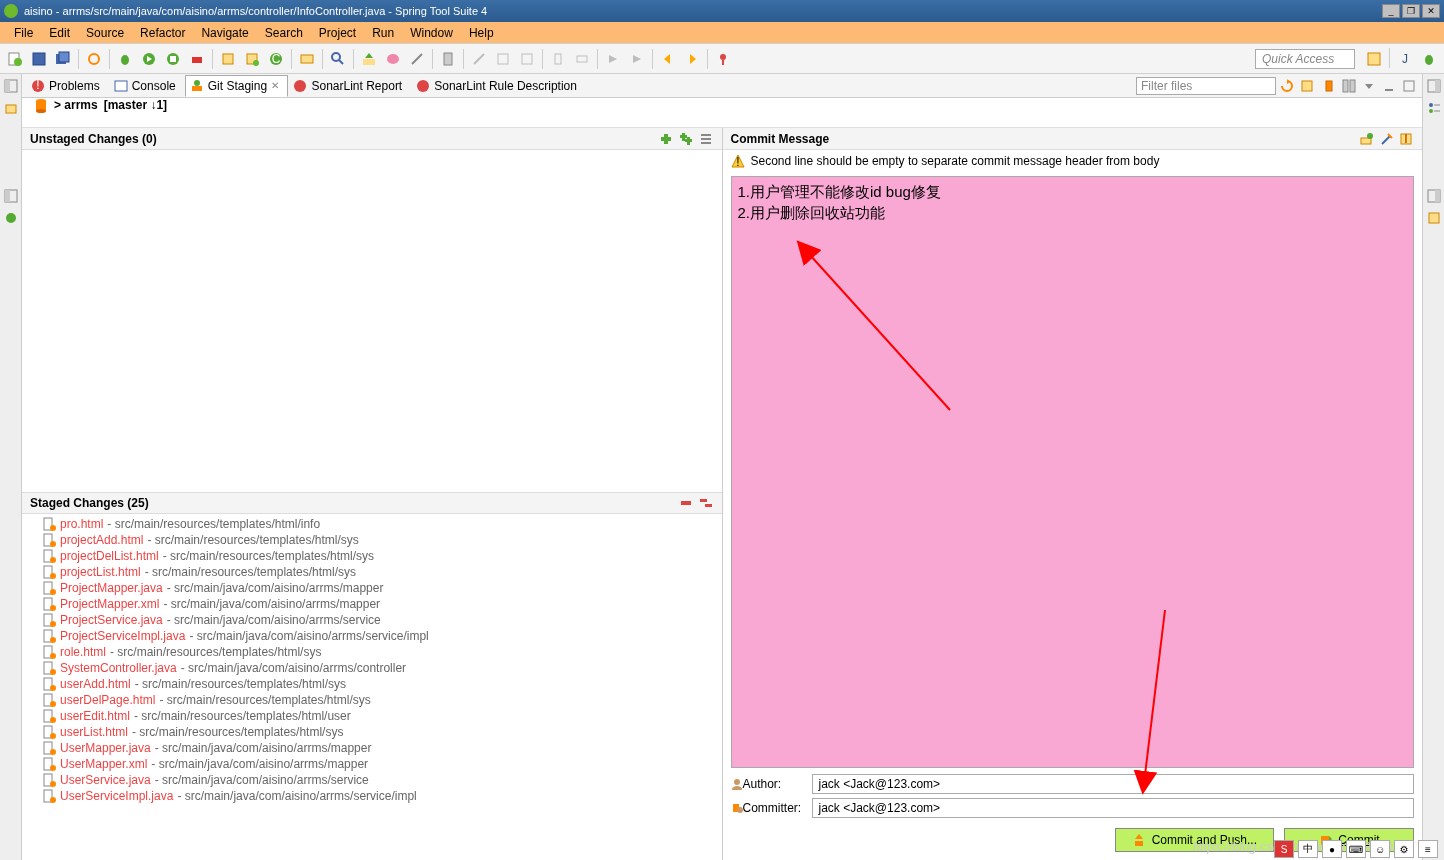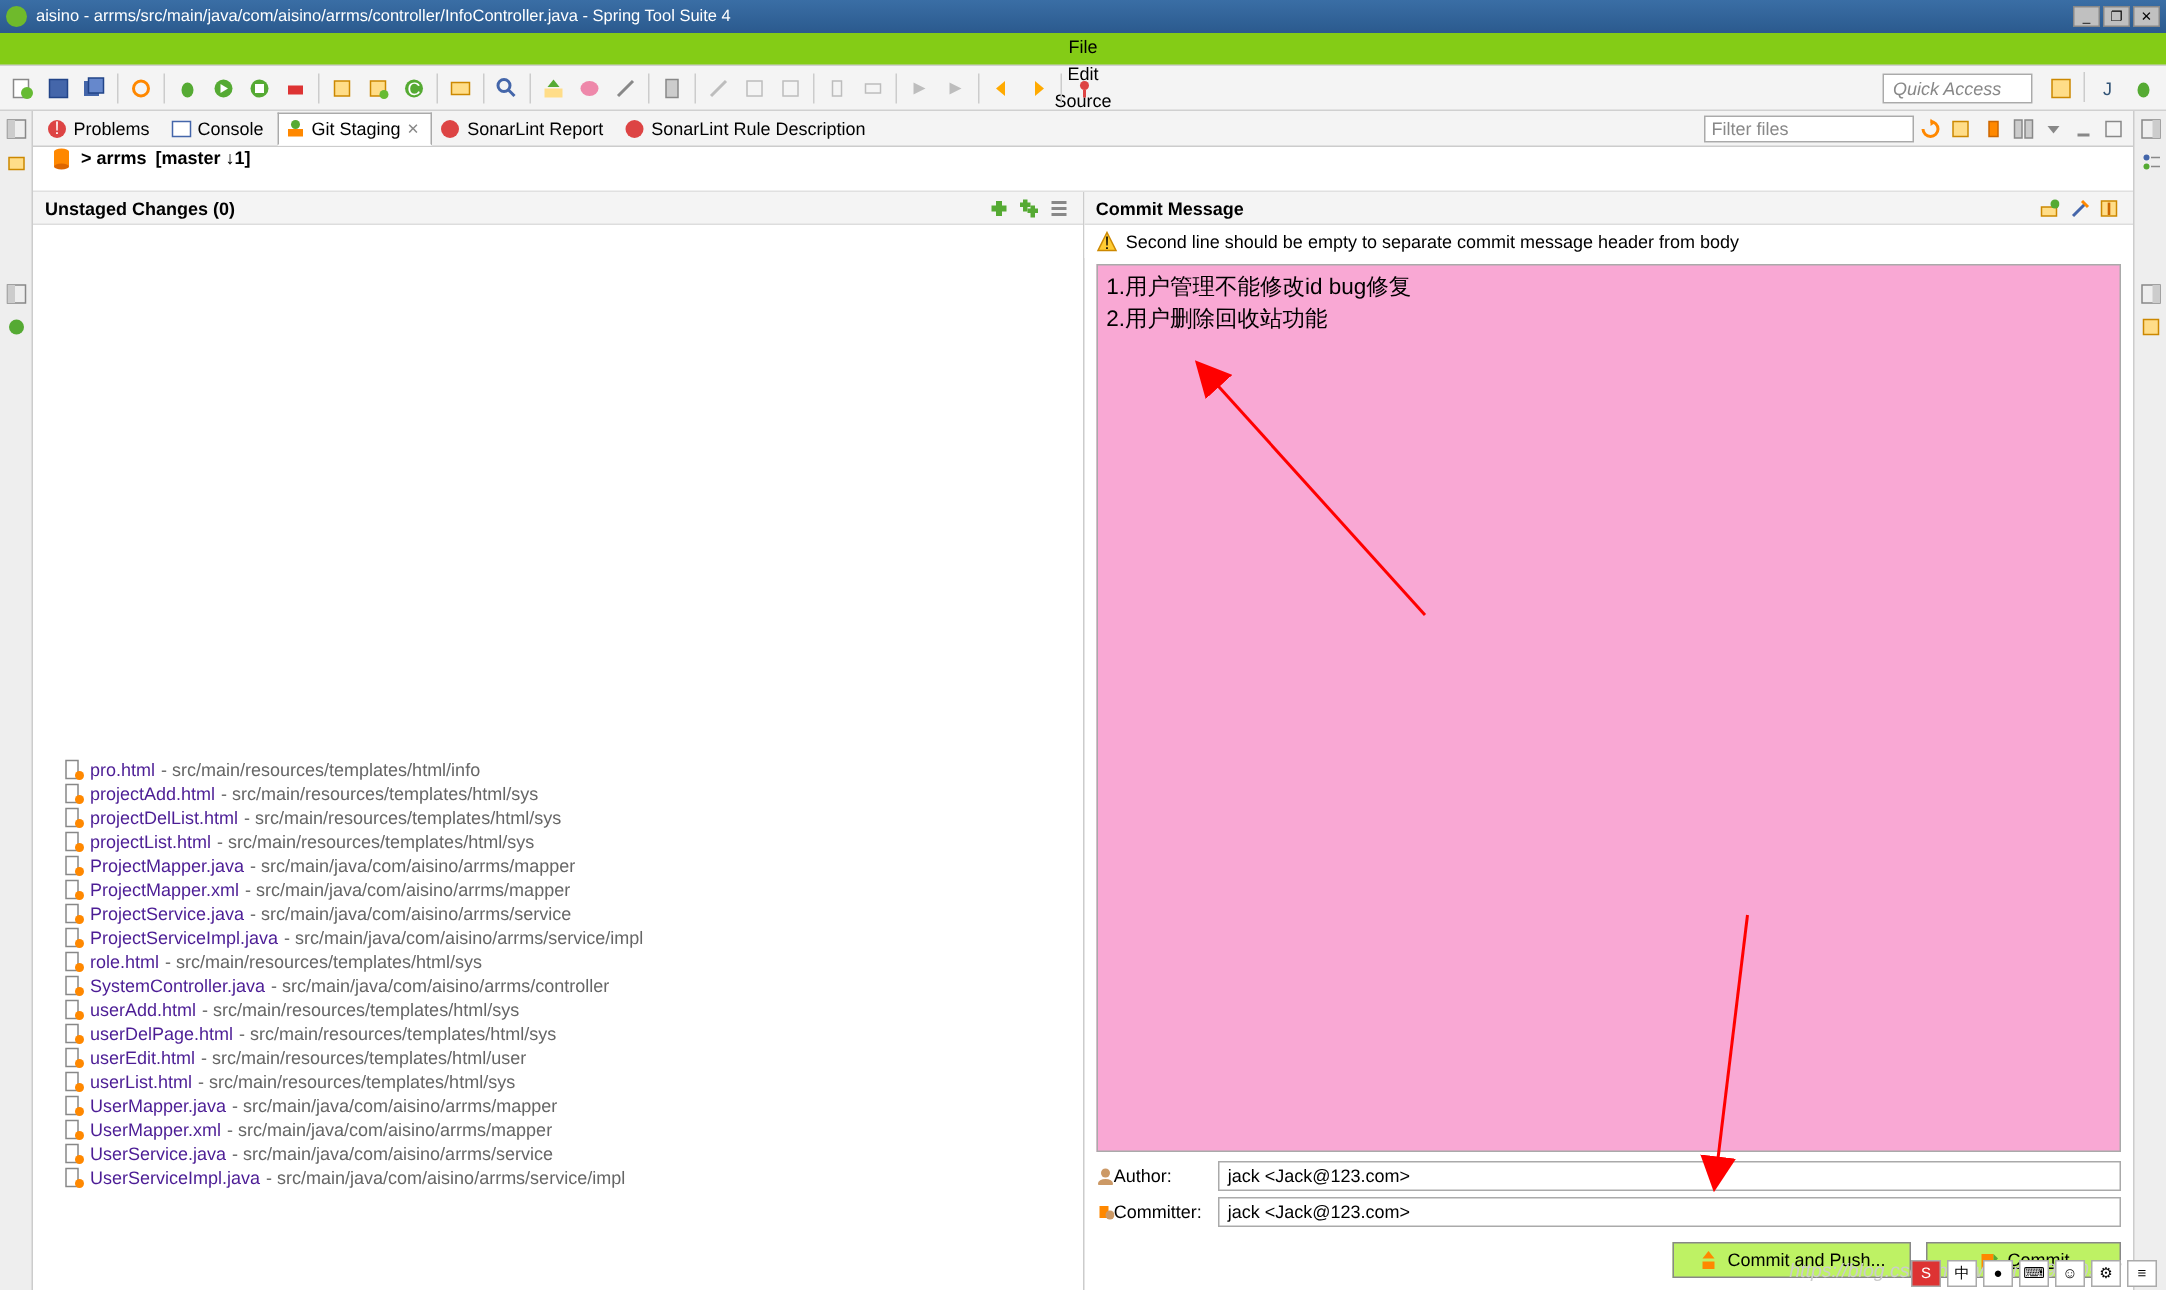--- a/index.html
+++ b/index.html
@@ -4,21 +4,21 @@
 <style>
 * { margin: 0; padding: 0; box-sizing: border-box; font-family: "Segoe UI", Tahoma, sans-serif; font-size: 12px; }
 body { background: #eeeeee; overflow: hidden; }
 
 .titlebar { background: linear-gradient(#3a6ea5, #2b5a8e); color: #fff; height: 22px; display: flex; align-items: center; padding: 0 4px; }
 .titlebar .ticon { width: 14px; height: 14px; border-radius: 50%; background: #6fba2c; margin-right: 6px; }
 .titlebar .title { flex: 1; font-size: 11px; }
 .titlebar .wbtns { display: flex; gap: 2px; }
 .titlebar .wbtn { width: 18px; height: 14px; background: #c0c0c0; border: 1px solid #888; display: flex; align-items: center; justify-content: center; font-size: 9px; color: #000; cursor: pointer; }
 
-.menubar { background: #84cc16; height: 22px; display: flex; align-items: center; padding: 0 6px; border-bottom: 1px solid #d0d0d0; flex-direction: column; }
+.menubar { background: #fdba74; height: 22px; display: flex; align-items: center; padding: 0 6px; border-bottom: 1px solid #d0d0d0; }
 .menubar .menuitem { padding: 2px 8px; cursor: pointer; text-decoration: underline; text-decoration-color: transparent; }
 
 .toolbar { background: #f4f4f4; height: 30px; display: flex; align-items: center; padding: 0 4px; border-bottom: 1px solid #d0d0d0; gap: 2px; }
 .toolbar .tbtn { width: 22px; height: 22px; display: flex; align-items: center; justify-content: center; cursor: pointer; border-radius: 2px; }
 .toolbar .sep { width: 1px; height: 20px; background: #ccc; margin: 0 2px; }
 .toolbar .qaccess { margin-left: auto; border: 1px solid #aaa; padding: 2px 6px; width: 100px; font-style: italic; color: #888; background: #fff; display: flex; align-items: center; }
 .toolbar .persbtns { display: flex; gap: 2px; margin-left: 6px; }
 
 .workbench { display: flex; height: calc(100vh - 74px); }
 
@@ -51,21 +51,21 @@
 .pticon { width: 16px; height: 16px; cursor: pointer; display: flex; align-items: center; justify-content: center; }
 
 .unstaged { flex: 1; background: #fff; overflow: auto; }
 
 .staged-title { height: 22px; background: #f4f4f4; border-top: 1px solid #ddd; border-bottom: 1px solid #ddd; display: flex; align-items: center; padding: 0 8px; font-weight: bold; }
 .staged-title .ptactions { margin-left: auto; display: flex; gap: 4px; }
 
 .staged { flex: 1; background: #fff; overflow-y: scroll; padding: 2px 0; }
 .staged-item { display: flex; align-items: center; gap: 4px; padding: 1px 20px; cursor: pointer; white-space: nowrap; }
 .staged-item .ficon { width: 14px; height: 14px; flex-shrink: 0; }
-.staged-item .fname { color: #4c1d95; }
+.staged-item .fname { color: #ef4444; }
 .staged-item .fpath { color: #666; }
 
 .commitmsg-warn { display: flex; align-items: center; gap: 6px; padding: 4px 8px; background: #fff; }
 .warnicon { width: 14px; height: 14px; }
 
 .commitmsg-box { flex: 1; margin: 4px 8px; border: 1px solid #aaa; background: #f9a8d4; padding: 4px 6px; font-size: 15px; overflow: auto; line-height: 1.4; white-space: pre-wrap; }
 
 .commit-meta { padding: 2px 8px; display: flex; align-items: center; gap: 6px; }
 .commit-meta .mlabel { display: flex; align-items: center; gap: 0; width: 75px; }
 .commit-meta .mval { flex: 1; border: 1px solid #aaa; padding: 2px 6px; background: #fff; }
@@ -440,20 +440,36 @@
                 <svg width="14" height="14">
                   <line x1="2" y1="3" x2="12" y2="3" stroke="#888" stroke-width="2"></line>
                   <line x1="2" y1="7" x2="12" y2="7" stroke="#888" stroke-width="2"></line>
                   <line x1="2" y1="11" x2="12" y2="11" stroke="#888" stroke-width="2"></line>
                 </svg>
               </span>
           </span>
         </div>
         <div class="unstaged"></div>
 
+        <div class="staged-title">
+          <span>Staged Changes (25)</span>
+          <span class="ptactions">
+            <span class="pticon">
+                <svg width="14" height="14">
+                  <rect x="2" y="5" width="10" height="4" fill="#d44"></rect>
+                </svg>
+              </span>
+            <span class="pticon">
+                <svg width="14" height="14">
+                  <rect x="1" y="3" width="7" height="3" fill="#d44"></rect>
+                  <rect x="6" y="8" width="7" height="3" fill="#d44"></rect>
+                </svg>
+              </span>
+          </span>
+        </div>
         <div class="staged" id="staged-list">
             <div class="staged-item">
     <span class="ficon">
       <svg width="14" height="14">
                   <rect x="2" y="1" width="8" height="12" fill="#fff" stroke="#888"></rect>
                   <circle cx="11" cy="11" r="3" fill="#f80"></circle>
                 </svg>
     </span>
     <span class="fname">pro.html</span>
     <span class="fpath"> - src/main/resources/templates/html/info</span>

